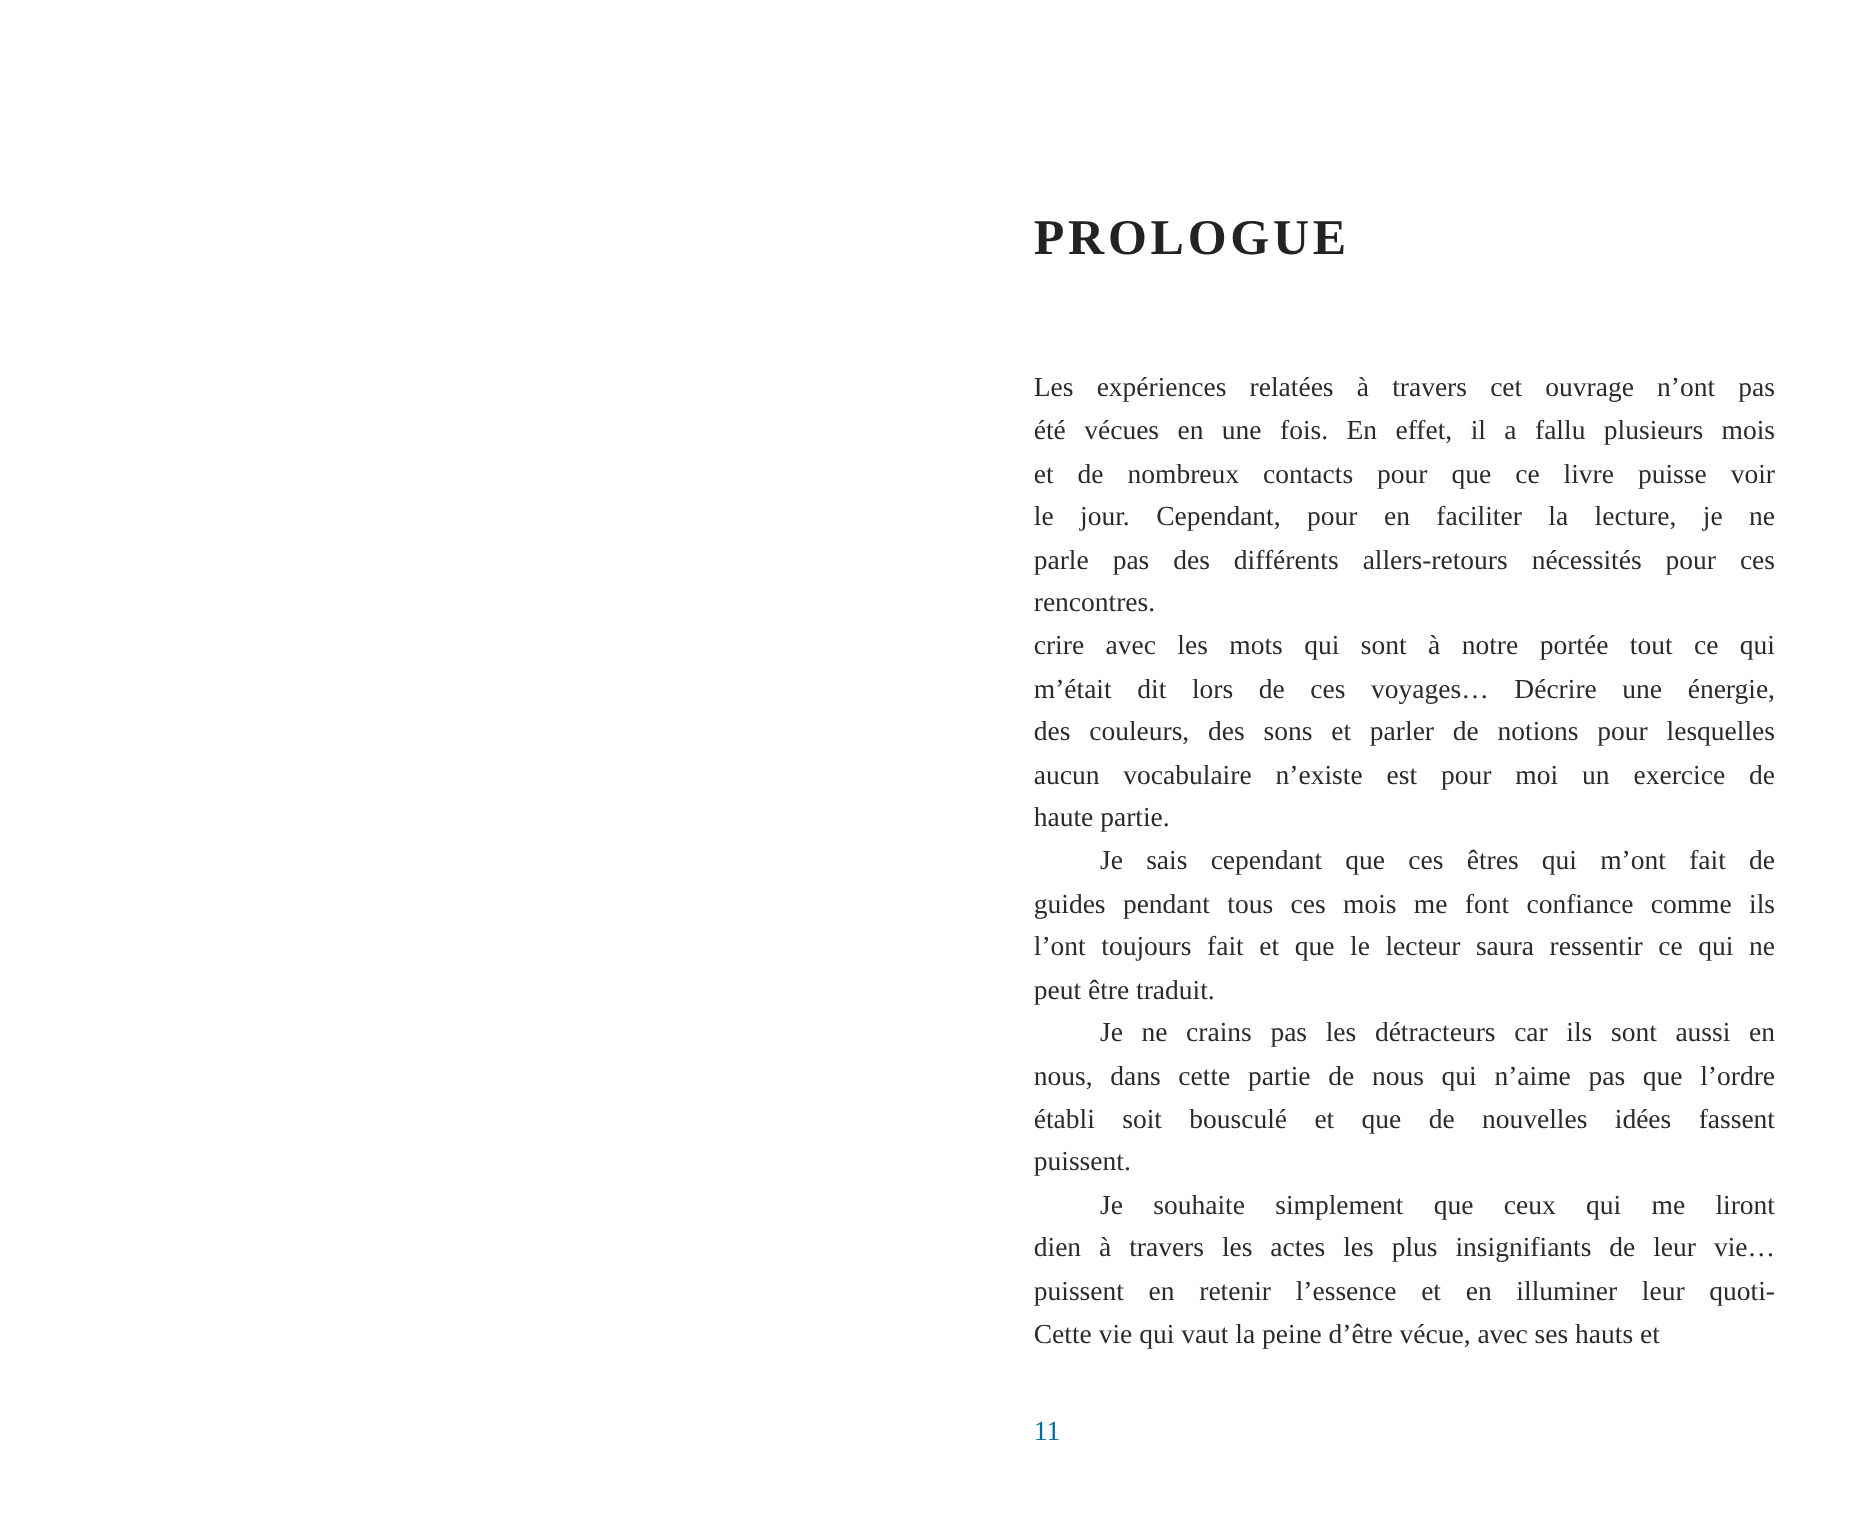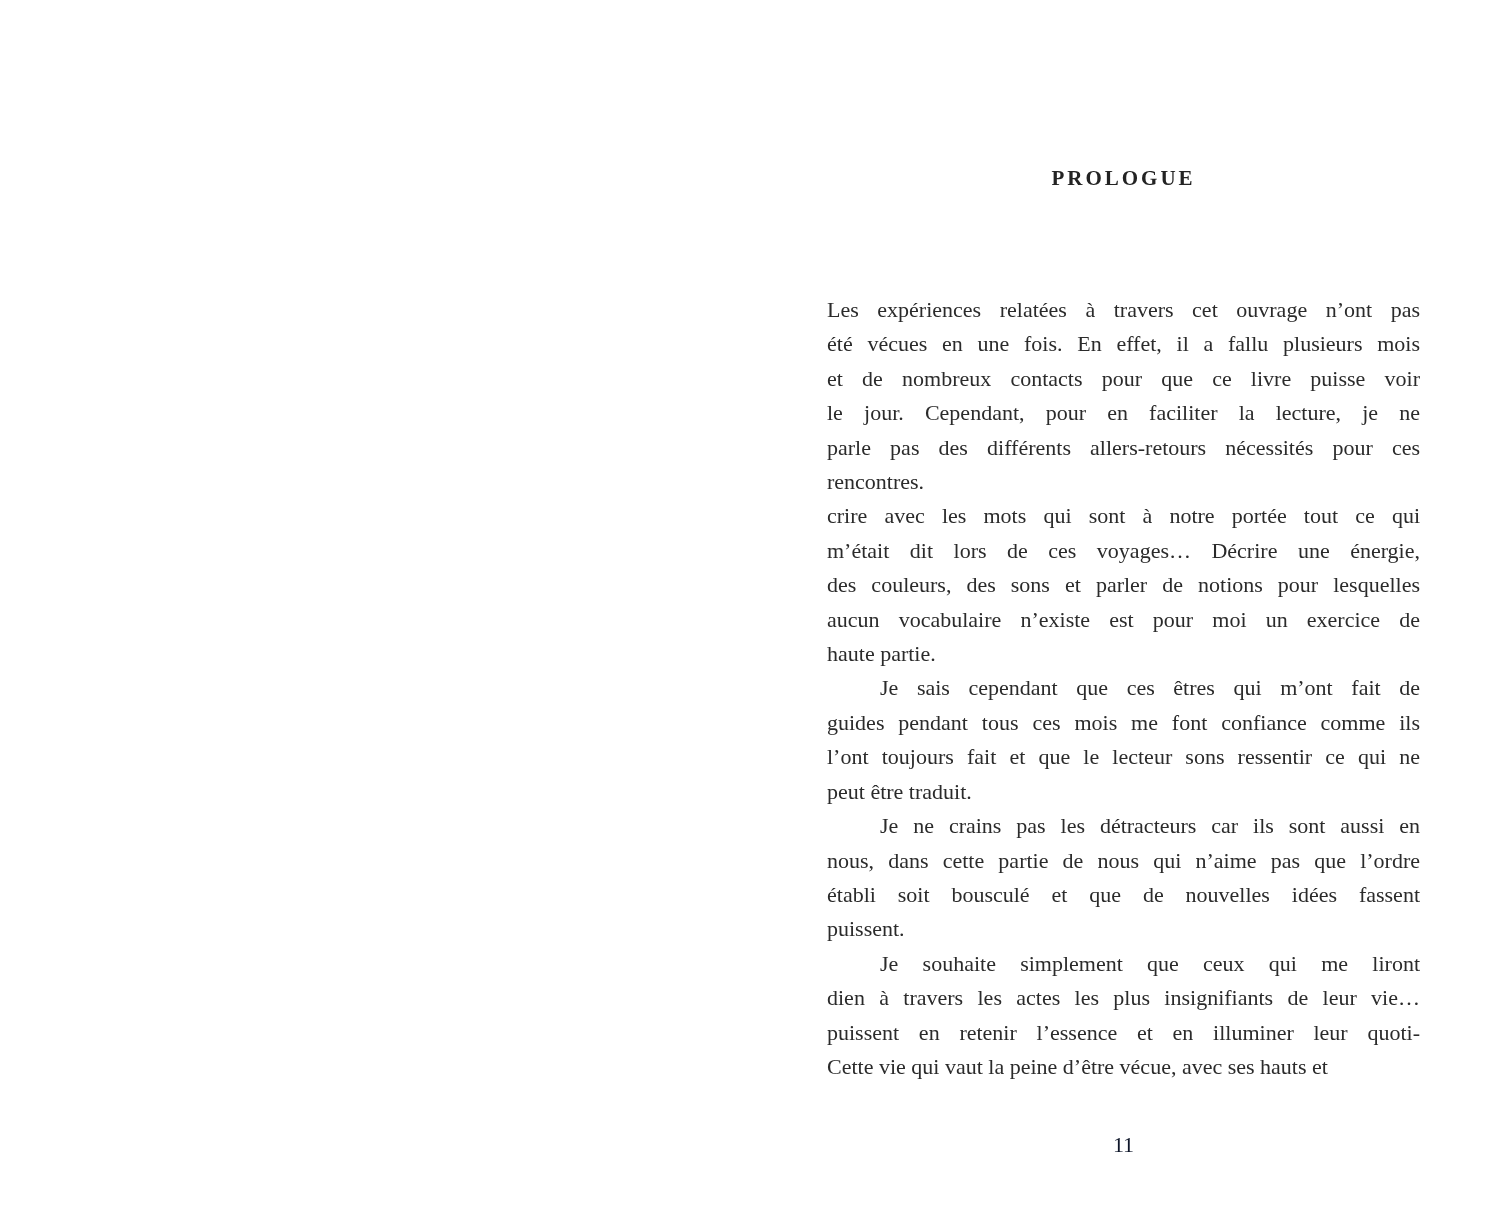--- a/index.html
+++ b/index.html
@@ -15,22 +15,22 @@
     font-family: "Liberation Serif", serif;
     color: #2b2b2b;
     overflow: hidden;
   }
   .chapter-title {
     position: absolute;
     left: 827px;
     top: 166px;
     width: 593px;
     margin: 0;
-    text-align: center;
-    font-size: 21px;
+    text-align: left;
+    font-size: 40px;
     font-weight: bold;
     letter-spacing: 3px;
     color: #232323;
   }
   .body-text {
     position: absolute;
     left: 827px;
     top: 293px;
     width: 593px;
     font-size: 22px;
@@ -48,23 +48,23 @@
     text-align-last: left;
   }
   .text-line.indent {
     text-indent: 53px;
   }
   .page-number {
     position: absolute;
     left: 827px;
     top: 1132px;
     width: 593px;
-    text-align: center;
+    text-align: left;
     font-size: 22px;
-    color: #0f172a;
+    color: #0369a1;
   }
 </style>
 </head>
 <body>
 
 <div class="scan-page">
   <h1 class="chapter-title">PROLOGUE</h1>
 
   <div class="body-text" id="paragraphs">
       <div class="paragraph">
@@ -78,21 +78,21 @@
       <div class="paragraph">
         <div class="text-line">crire avec les mots qui sont à notre portée tout ce qui</div>
         <div class="text-line">m’était dit lors de ces voyages… Décrire une énergie,</div>
         <div class="text-line">des couleurs, des sons et parler de notions pour lesquelles</div>
         <div class="text-line">aucun vocabulaire n’existe est pour moi un exercice de</div>
         <div class="text-line last">haute partie.</div>
       </div>
       <div class="paragraph">
         <div class="text-line indent">Je sais cependant que ces êtres qui m’ont fait de</div>
         <div class="text-line">guides pendant tous ces mois me font confiance comme ils</div>
-        <div class="text-line">l’ont toujours fait et que le lecteur sons ressentir ce qui ne</div>
+        <div class="text-line">l’ont toujours fait et que le lecteur saura ressentir ce qui ne</div>
         <div class="text-line last">peut être traduit.</div>
       </div>
       <div class="paragraph">
         <div class="text-line indent">Je ne crains pas les détracteurs car ils sont aussi en</div>
         <div class="text-line">nous, dans cette partie de nous qui n’aime pas que l’ordre</div>
         <div class="text-line">établi soit bousculé et que de nouvelles idées fassent</div>
         <div class="text-line last">puissent.</div>
       </div>
       <div class="paragraph">
         <div class="text-line indent">Je souhaite simplement que ceux qui me liront</div>

